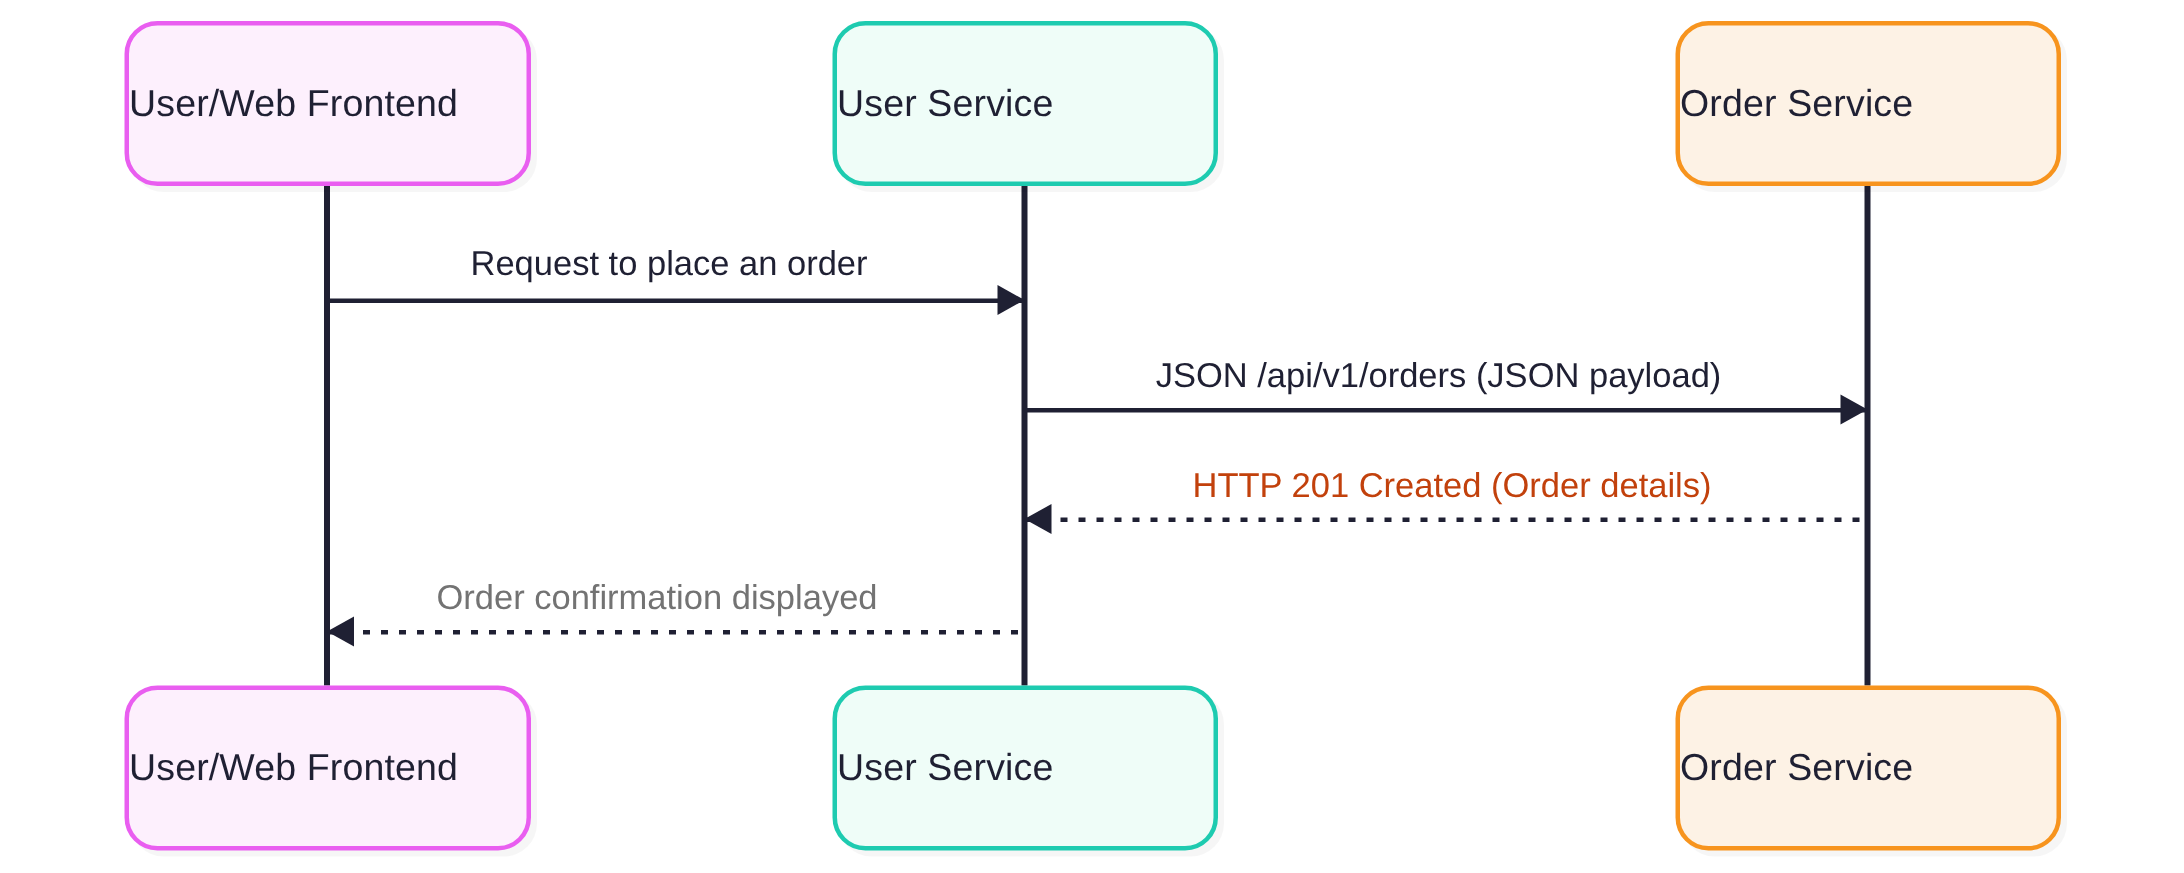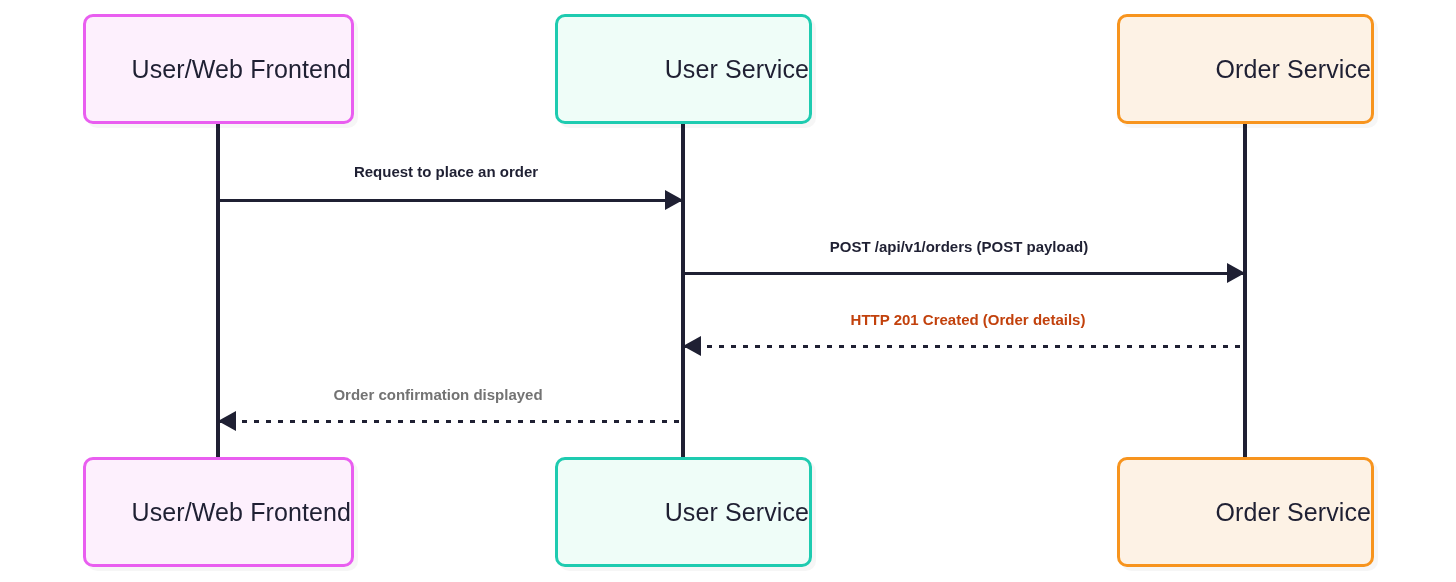--- a/index.html
+++ b/index.html
@@ -14,26 +14,26 @@
   #diagram {
     position: relative;
     width: 1456px;
     height: 582px;
     background: #ffffff;
     overflow: hidden;
   }
   .participant-box {
     position: absolute;
     box-sizing: border-box;
-    border-radius: 10px;
+    border-radius: 22px;
     border-width: 3px;
     border-style: solid;
     display: flex;
     align-items: center;
-    justify-content: flex-end;
+    justify-content: flex-start;
     box-shadow: 4px 4px 0 rgba(0, 0, 0, 0.035);
     z-index: 3;
   }
   .participant-label {
     font-size: 25px;
     color: #1f2033;
     line-height: 1;
     white-space: nowrap;
     letter-spacing: 0.1px;
   }
@@ -70,28 +70,27 @@
     border-bottom: 10px solid transparent;
     border-left: 18px solid #1f2033;
   }
   .arrow-head.left {
     border-top: 10px solid transparent;
     border-bottom: 10px solid transparent;
     border-right: 18px solid #1f2033;
   }
   .msg-label {
     position: absolute;
-    font-size: 15px;
+    font-size: 23px;
     color: #1f2033;
     white-space: nowrap;
     text-align: right;
     line-height: 1;
     z-index: 4;
     transform: translateX(-50%);
-    font-weight: bold;
   }
 </style>
 </head>
 <body>
 
 <div id="diagram" style="width: 1456px; height: 582px; background: rgb(255, 255, 255);">
     <div class="lifeline" style="left: 218px; top: 124px; height: 333px; background: rgb(31, 32, 51);"></div>
     <div class="lifeline" style="left: 683px; top: 124px; height: 333px; background: rgb(31, 32, 51);"></div>
     <div class="lifeline" style="left: 1245px; top: 124px; height: 333px; background: rgb(31, 32, 51);"></div>
     <div class="participant-box" style="left: 83px; top: 14px; width: 271px; height: 110px; border-color: rgb(233, 94, 240); background: rgb(253, 240, 253);">
@@ -110,20 +109,20 @@
       <span class="participant-label" style="color: rgb(31, 32, 51);">Order Service</span>
     </div>
     <div class="participant-box" style="left: 1117px; top: 457px; width: 257px; height: 110px; border-color: rgb(247, 148, 30); background: rgb(253, 242, 229);">
       <span class="participant-label" style="color: rgb(31, 32, 51);">Order Service</span>
     </div>
     <div class="msg-line solid" style="left: 218px; top: 199px; width: 465px;"></div>
     <div class="arrow-head right" style="top: 190px; left: 665px;"></div>
     <div class="msg-label" style="left: 446px; top: 164px; color: rgb(31, 32, 51);">Request to place an order</div>
     <div class="msg-line solid" style="left: 683px; top: 272px; width: 562px;"></div>
     <div class="arrow-head right" style="top: 263px; left: 1227px;"></div>
-    <div class="msg-label" style="left: 959px; top: 239px; color: rgb(31, 32, 51);">POST /api/v1/orders (POST payload)</div>
+    <div class="msg-label" style="left: 959px; top: 239px; color: rgb(31, 32, 51);">JSON /api/v1/orders (JSON payload)</div>
     <div class="msg-line dashed" style="left: 683px; top: 345px; width: 562px;"></div>
     <div class="arrow-head left" style="top: 336px; left: 683px;"></div>
     <div class="msg-label" style="left: 968px; top: 312px; color: #c2410c;">HTTP 201 Created (Order details)</div>
     <div class="msg-line dashed" style="left: 218px; top: 420px; width: 465px;"></div>
     <div class="arrow-head left" style="top: 411px; left: 218px;"></div>
     <div class="msg-label" style="left: 438px; top: 387px; color: #737373;">Order confirmation displayed</div>
   </div>
 
 </body></html>

